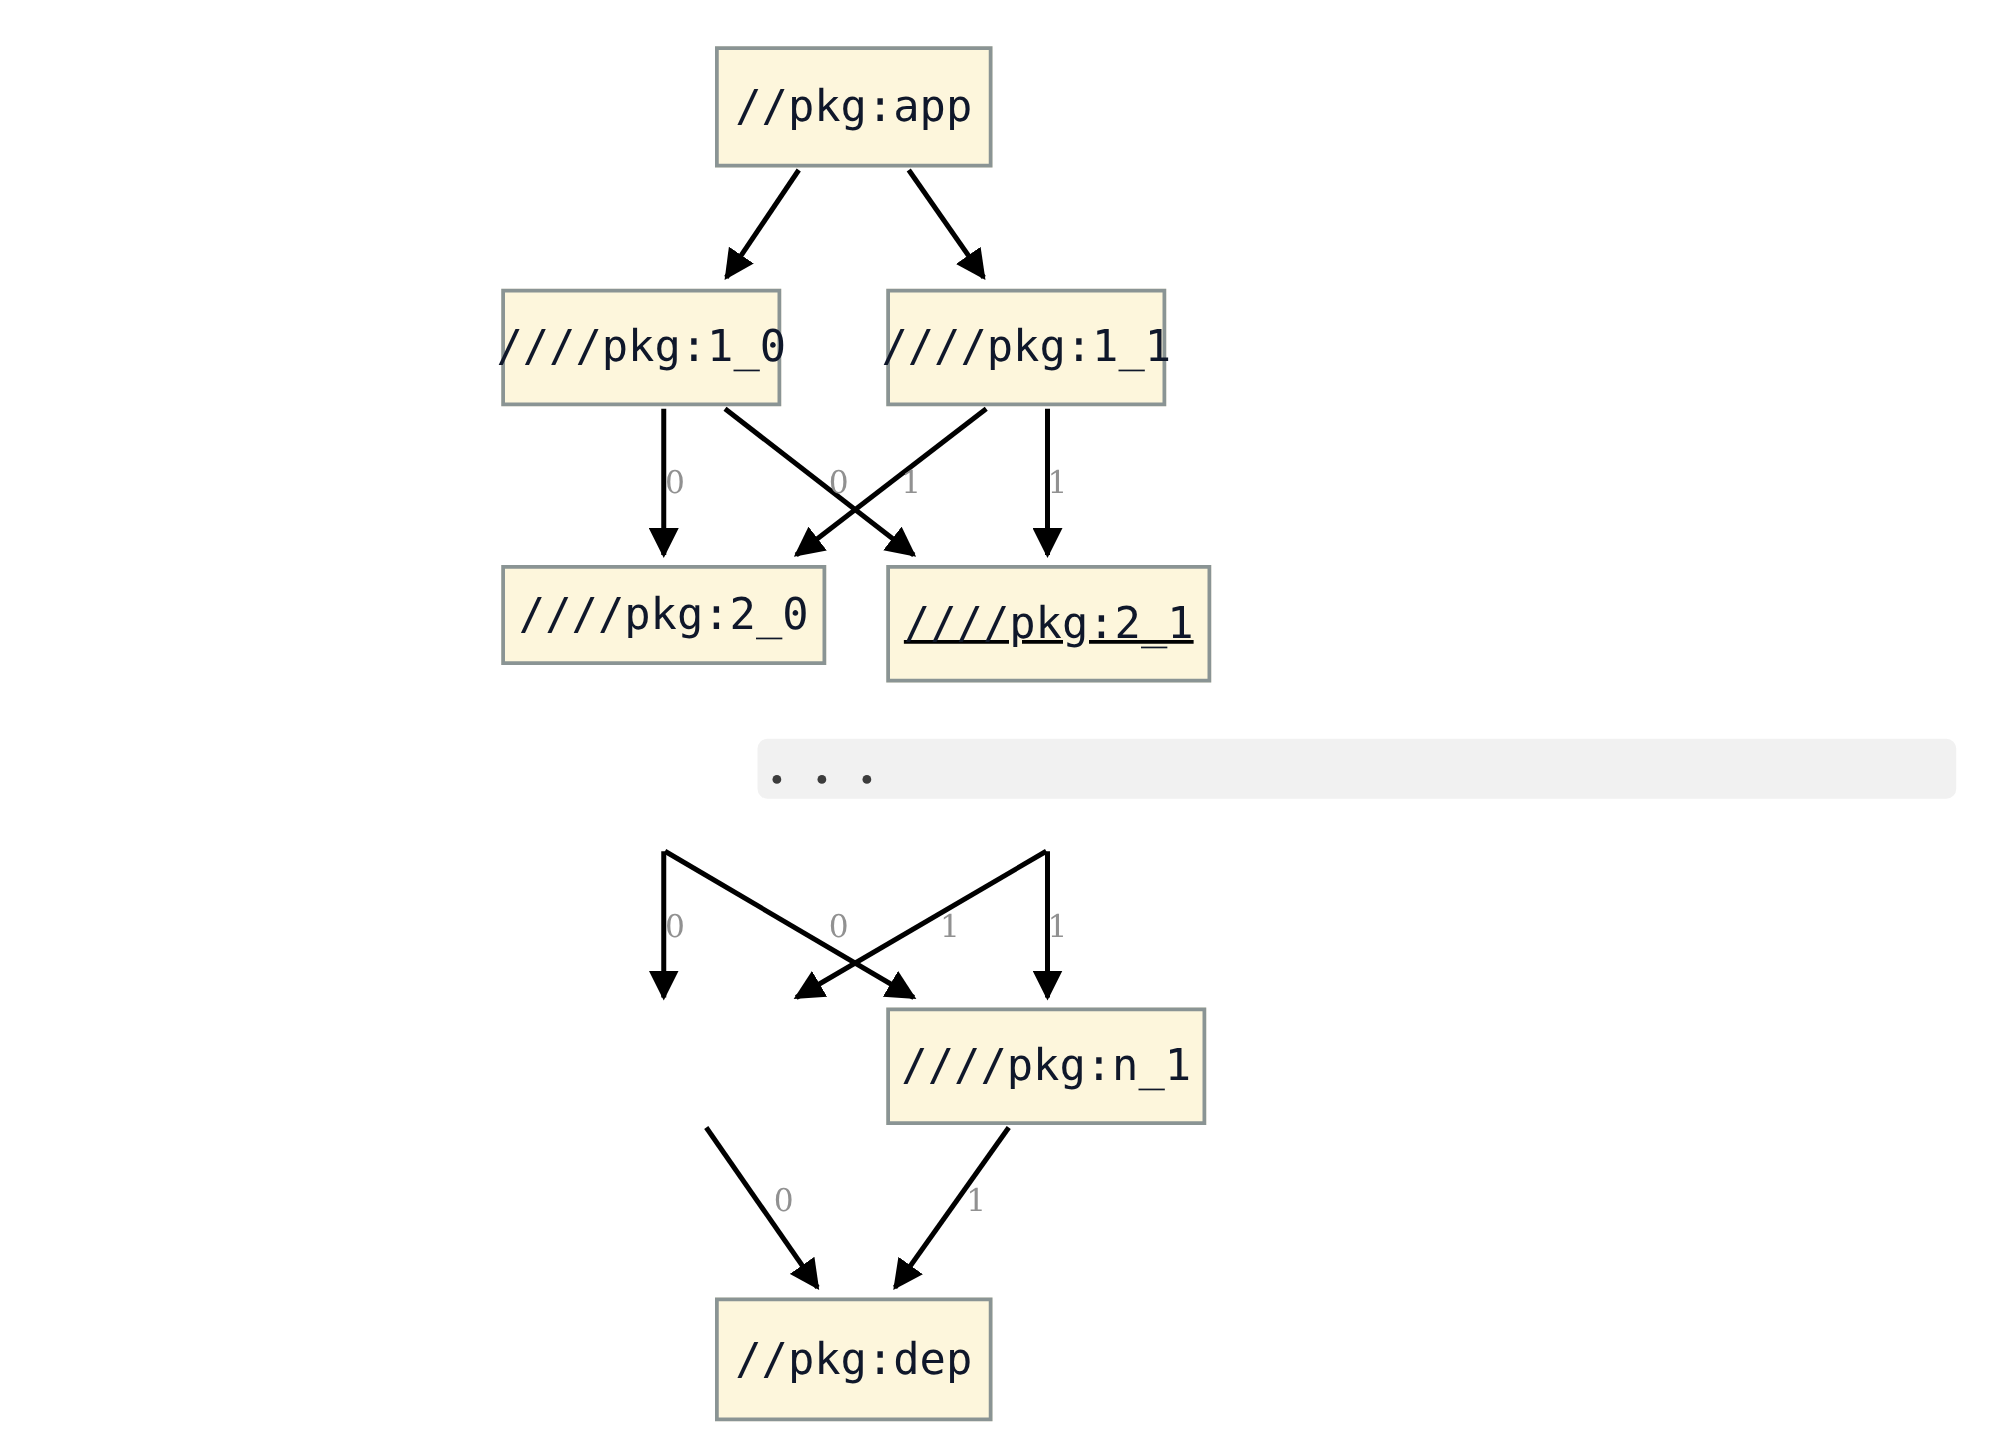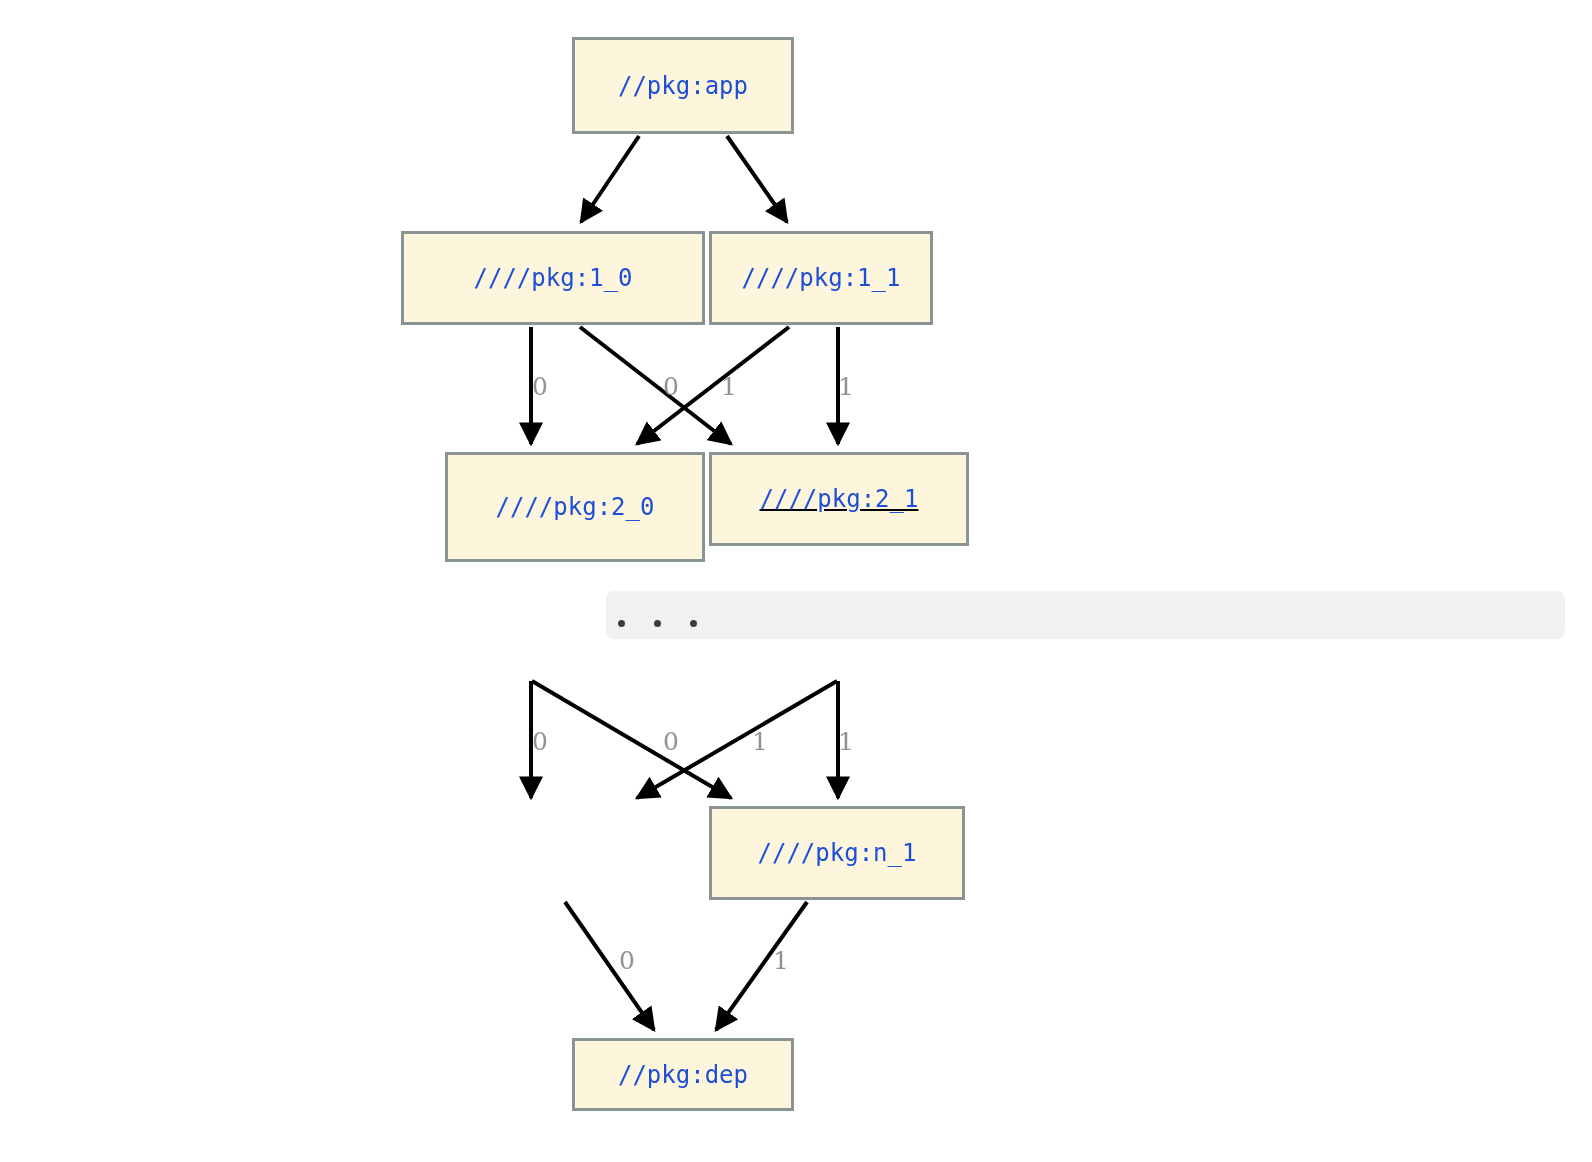--- a/index.html
+++ b/index.html
@@ -28,22 +28,22 @@
     position: absolute;
     box-sizing: border-box;
     background: #fdf6dc;
     border: 3px solid #8a9494;
     display: flex;
     align-items: center;
     justify-content: center;
   }
   .node-label {
     font-family: "DejaVu Sans Mono", "Liberation Mono", monospace;
-    font-size: 24px;
-    color: #1d4ed8;
+    font-size: 35px;
+    color: #0f172a;
     letter-spacing: 0px;
     white-space: nowrap;
   }
   .edge-label {
     position: absolute;
     font-family: "DejaVu Serif", "Liberation Serif", serif;
     font-size: 25px;
     color: #919191;
     white-space: nowrap;
     transform: translate(-50%, -50%);
@@ -100,42 +100,42 @@
 
     <line x1="565" y1="902" x2="654" y2="1030" stroke="#000000" stroke-width="4" marker-end="url(#arrow)"></line>
 
     <line x1="807" y1="902" x2="716" y2="1030" stroke="#000000" stroke-width="4" marker-end="url(#arrow)"></line>
   </svg>
 
   <div class="node-box" style="left:572px; top:37px; width:222px; height:97px;">
     <span class="node-label">//pkg:app</span>
   </div>
 
-  <div class="node-box" style="left:401px; top:231px; width:304px; height:94px;">
+  <div class="node-box" style="left:401px; top:231px; width:224px; height:94px;">
     <span class="node-label">////pkg:1_0</span>
   </div>
 
   <div class="node-box" style="left:709px; top:231px; width:224px; height:94px;">
     <span class="node-label">////pkg:1_1</span>
   </div>
 
-  <div class="node-box" style="left:401px; top:452px; width:260px; height:110px;margin-left:44px;">
+  <div class="node-box" style="left:401px; top:452px; width:260px; height:80px;">
     <span class="node-label">////pkg:2_0</span>
   </div>
 
   <div class="node-box" style="left:709px; top:452px; width:260px; height:94px;text-decoration:underline;">
     <span class="node-label">////pkg:2_1</span>
   </div>
 
 
   <div class="node-box" style="left:709px; top:806px; width:256px; height:94px;">
     <span class="node-label">////pkg:n_1</span>
   </div>
 
-  <div class="node-box" style="left:572px; top:1038px; width:222px; height:73px;">
+  <div class="node-box" style="left:572px; top:1038px; width:222px; height:99px;">
     <span class="node-label">//pkg:dep</span>
   </div>
 
   <span class="edge-label" style="left:540px; top:386px;">0</span>
   <span class="edge-label" style="left:671px; top:386px;">0</span>
   <span class="edge-label" style="left:729px; top:386px;">1</span>
   <span class="edge-label" style="left:846px; top:386px;">1</span>
   <span class="edge-label" style="left:540px; top:741px;">0</span>
   <span class="edge-label" style="left:671px; top:741px;">0</span>
   <span class="edge-label" style="left:760px; top:741px;">1</span>

